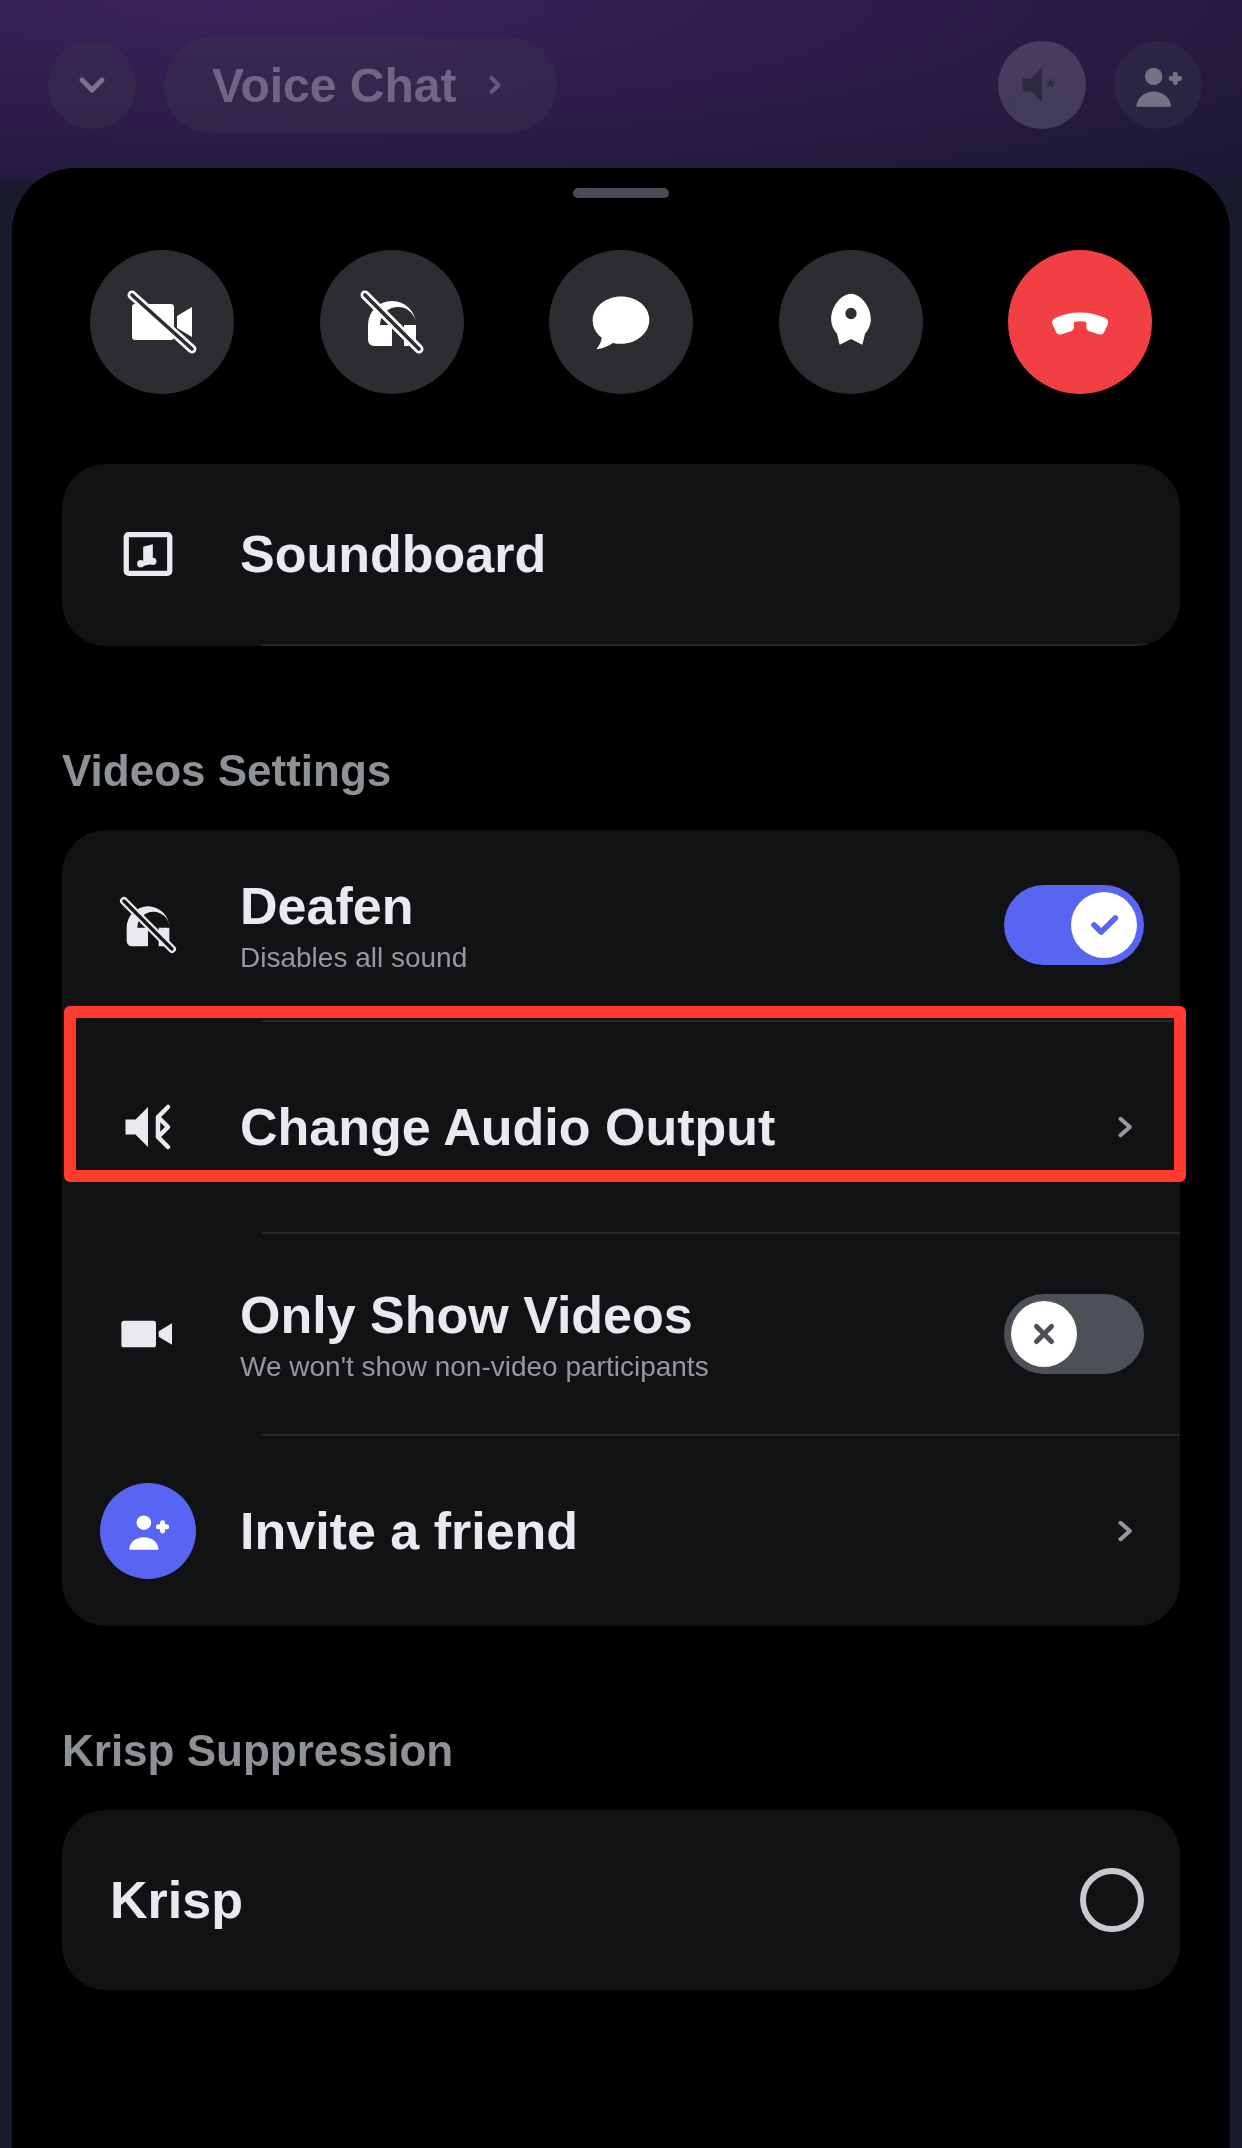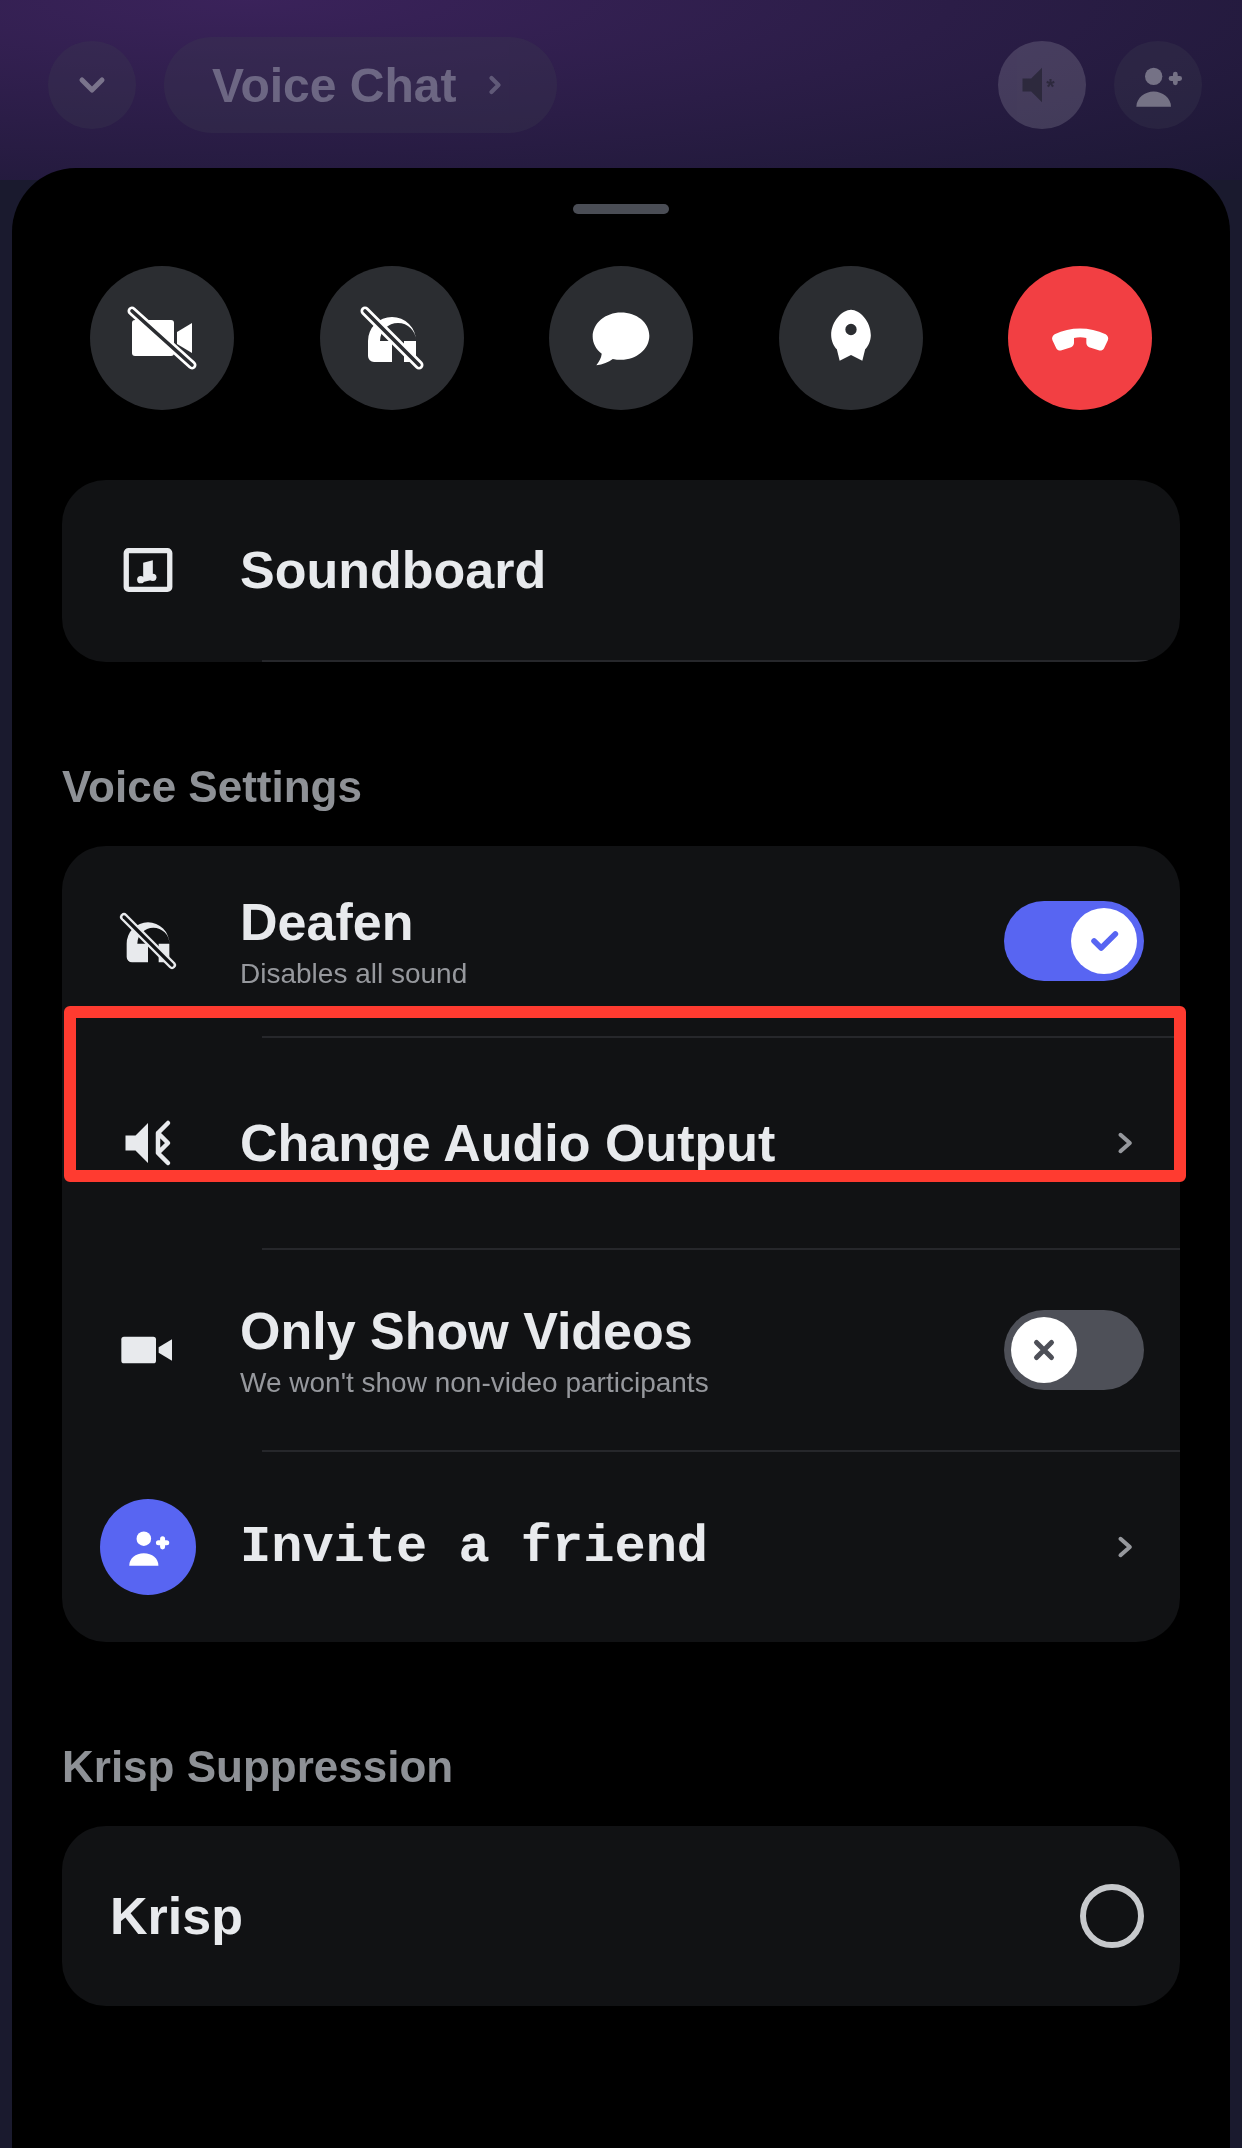--- a/index.html
+++ b/index.html
@@ -52,21 +52,21 @@
   .pill svg { opacity: 0.8; }
 
   .top-spacer { flex: 1; }
 
   .sheet {
     position: absolute;
     top: 168px;
     left: 12px; right: 12px; bottom: 0;
     background: #000;
     border-radius: 64px 64px 0 0;
-    padding-top: 36px;
+    padding-top: 20px;
   }
 
   .handle {
     width: 96px; height: 10px;
     border-radius: 6px;
     background: #4a4d55;
     margin: 0 auto 28px auto;
   }
 
   .button-row {
@@ -268,21 +268,21 @@
             </svg>
         </span>
       </div>
       <div class="txt">
           <div class="title">Soundboard</div>
         </div>
     </div>
     <div class="divider"></div>
   </div>
 
-  <div class="section-header">Voice Settings</div>
+  <div class="section-header">Videos Settings</div>
 
   <div class="card" style="position:relative;">
     <div class="row" style="min-height:190px;">
       <div class="icon-slot">
         <span>
           <svg width="64" height="64" viewBox="0 0 24 24" fill="#e8eaed">
               <path d="M4 13a8 8 0 0116 0v5a2 2 0 01-2 2h-2v-7h4a6 6 0 00-12 0h4v7H6a2 2 0 01-2-2v-5z"></path>
               <line x1="3" y1="3" x2="21" y2="21" stroke="#e8eaed" stroke-width="3" stroke-linecap="round"></line>
               <line x1="3" y1="3" x2="21" y2="21" stroke="#111214" stroke-width="1.2" stroke-linecap="round"></line>
             </svg>
@@ -335,21 +335,21 @@
       </div>
       <div class="toggle off">
         <div class="knob">
             <svg width="30" height="30" viewBox="0 0 24 24">
               <path d="M6 6l12 12M18 6L6 18" stroke="#4e5058" stroke-width="4" stroke-linecap="round"></path>
             </svg>
           </div>
       </div>
     </div>
     <div class="divider"></div>
-    <div class="row" style="min-height:190px;font-family:Liberation Mono, monospace;">
+    <div class="row" style="min-height:190px;">
       <div class="icon-slot">
         <div class="invite-icon">
           <svg width="50" height="50" viewBox="0 0 24 24" fill="#fff">
               <circle cx="10" cy="8" r="3.5"></circle>
               <path d="M3 21c0-3.5 3-6 7-6s7 2.5 7 6H3z"></path>
               <path d="M17 10h4M19 8v4" stroke="#fff" stroke-width="2.4" stroke-linecap="round"></path>
             </svg>
         </div>
       </div>
       <div class="txt">

